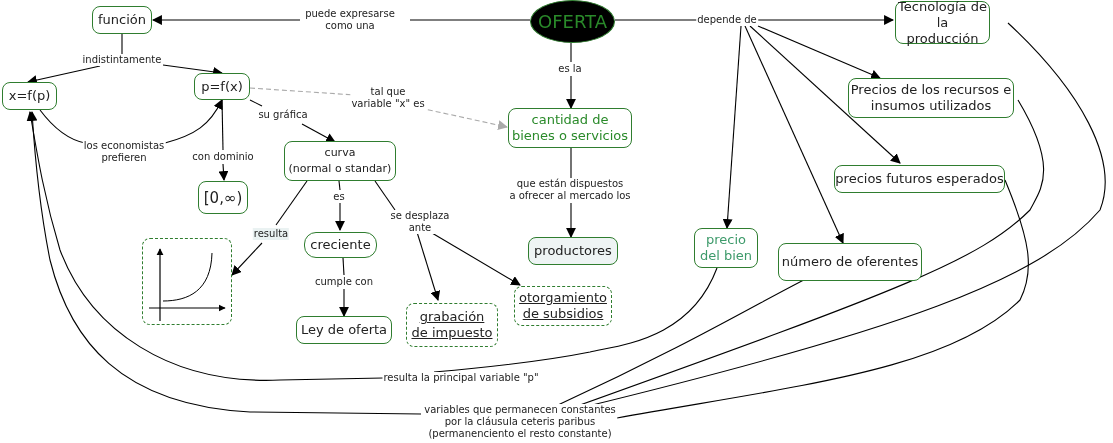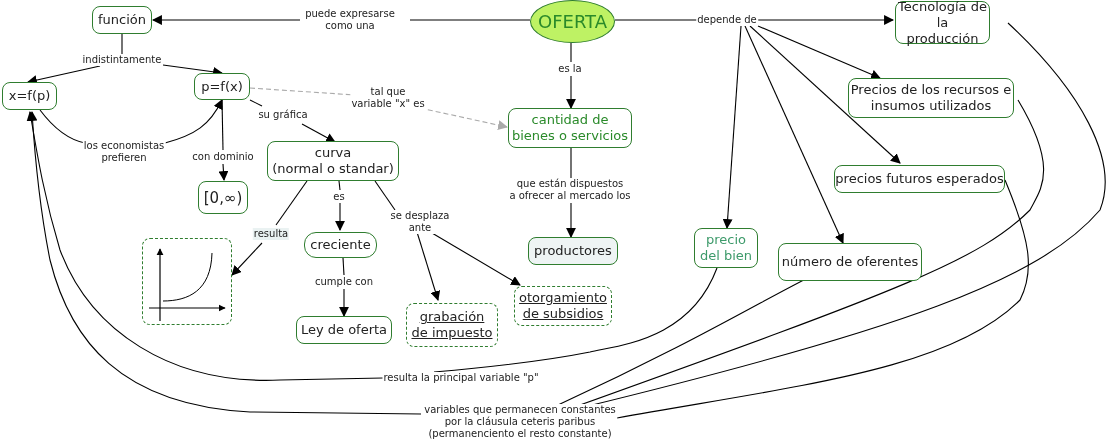--- a/index.html
+++ b/index.html
@@ -6,21 +6,21 @@
   body { width:1113px; height:443px; position:relative; overflow:hidden;
          font-family:"DejaVu Sans", "Liberation Sans", sans-serif; color:#222; }
   svg#links { position:absolute; left:0; top:0; width:1113px; height:443px; }
   .node { position:absolute; box-sizing:border-box; border:1.3px solid #2f7d2f; border-radius:8px;
           background:#fff; display:flex; align-items:center; justify-content:center; text-align:center;
           font-size:13px; line-height:16px; color:#222; white-space:pre-line; }
   .node.dashed { border-style:dashed;text-decoration:underline; }
   .node.green-text { color:#2a8a2a; }
   .node.teal-text { color:#3d9a6a; }
   .node.tinted { background:#eef4f4; }
-  .node.oval { border-radius:50%; background:#bef264; color:#2a8a2a; font-size:18px; }
+  .node.oval { border-radius:50%; background:#000000; color:#2a8a2a; font-size:18px; }
   .lbl { position:absolute; font-size:10px; line-height:12px; text-align:center; color:#222;
          background:#fff; white-space:pre-line; transform:translate(-50%,-50%); padding:0 1px; }
   .lbl.tinted { background:#eaf2f2; }
 </style>
 </head>
 <body>
 
 <svg id="links">
   <defs>
     <marker id="arr" viewBox="0 0 10 10" refX="9" refY="5" markerWidth="9" markerHeight="9" orient="auto-start-reverse">
@@ -85,21 +85,21 @@
 
   <path d="M250,88 L355,95" fill="none" stroke="#aaa" stroke-width="1.1" stroke-dasharray="5,3"></path>
   <path d="M420,108 L507,127" fill="none" stroke="#aaa" stroke-width="1.1" stroke-dasharray="5,3" marker-end="url(#arrg)"></path>
 </svg>
 
 <div class="node oval" style="left:530px;top:0px;width:85px;height:43px;">OFERTA</div>
 <div class="node" style="left:92px;top:6px;width:60px;height:28px;">función</div>
 <div class="node" style="left:2px;top:82px;width:55px;height:28px;">x=f(p)</div>
 <div class="node" style="left:194px;top:73px;width:56px;height:27px;">p=f(x)</div>
 <div class="node" style="left:198px;top:181px;width:50px;height:33px;font-size:15px;">[0,∞)</div>
-<div class="node" style="left:267px;top:141px;width:132px;height:40px;font-size:13px;">curva
+<div class="node" style="left:284px;top:141px;width:112px;height:40px;font-size:11px;">curva
 (normal o standar)</div>
 <div class="node dashed" style="left:142px;top:238px;width:90px;height:87px;">
   <svg width="90" height="87" style="position:absolute;left:0;top:0;">
     <defs>
         <marker id="sm" viewBox="0 0 10 10" refX="9" refY="5" markerWidth="6" markerHeight="6" orient="auto">
           <path d="M0,0 L10,5 L0,10 z" fill="#000"></path>
         </marker>
       </defs>
     <line x1="17" y1="82" x2="17" y2="10" stroke="#000" stroke-width="1.2" marker-end="url(#sm)"></line>
     <line x1="6" y1="69" x2="82" y2="69" stroke="#000" stroke-width="1.2" marker-end="url(#sm)"></line>

